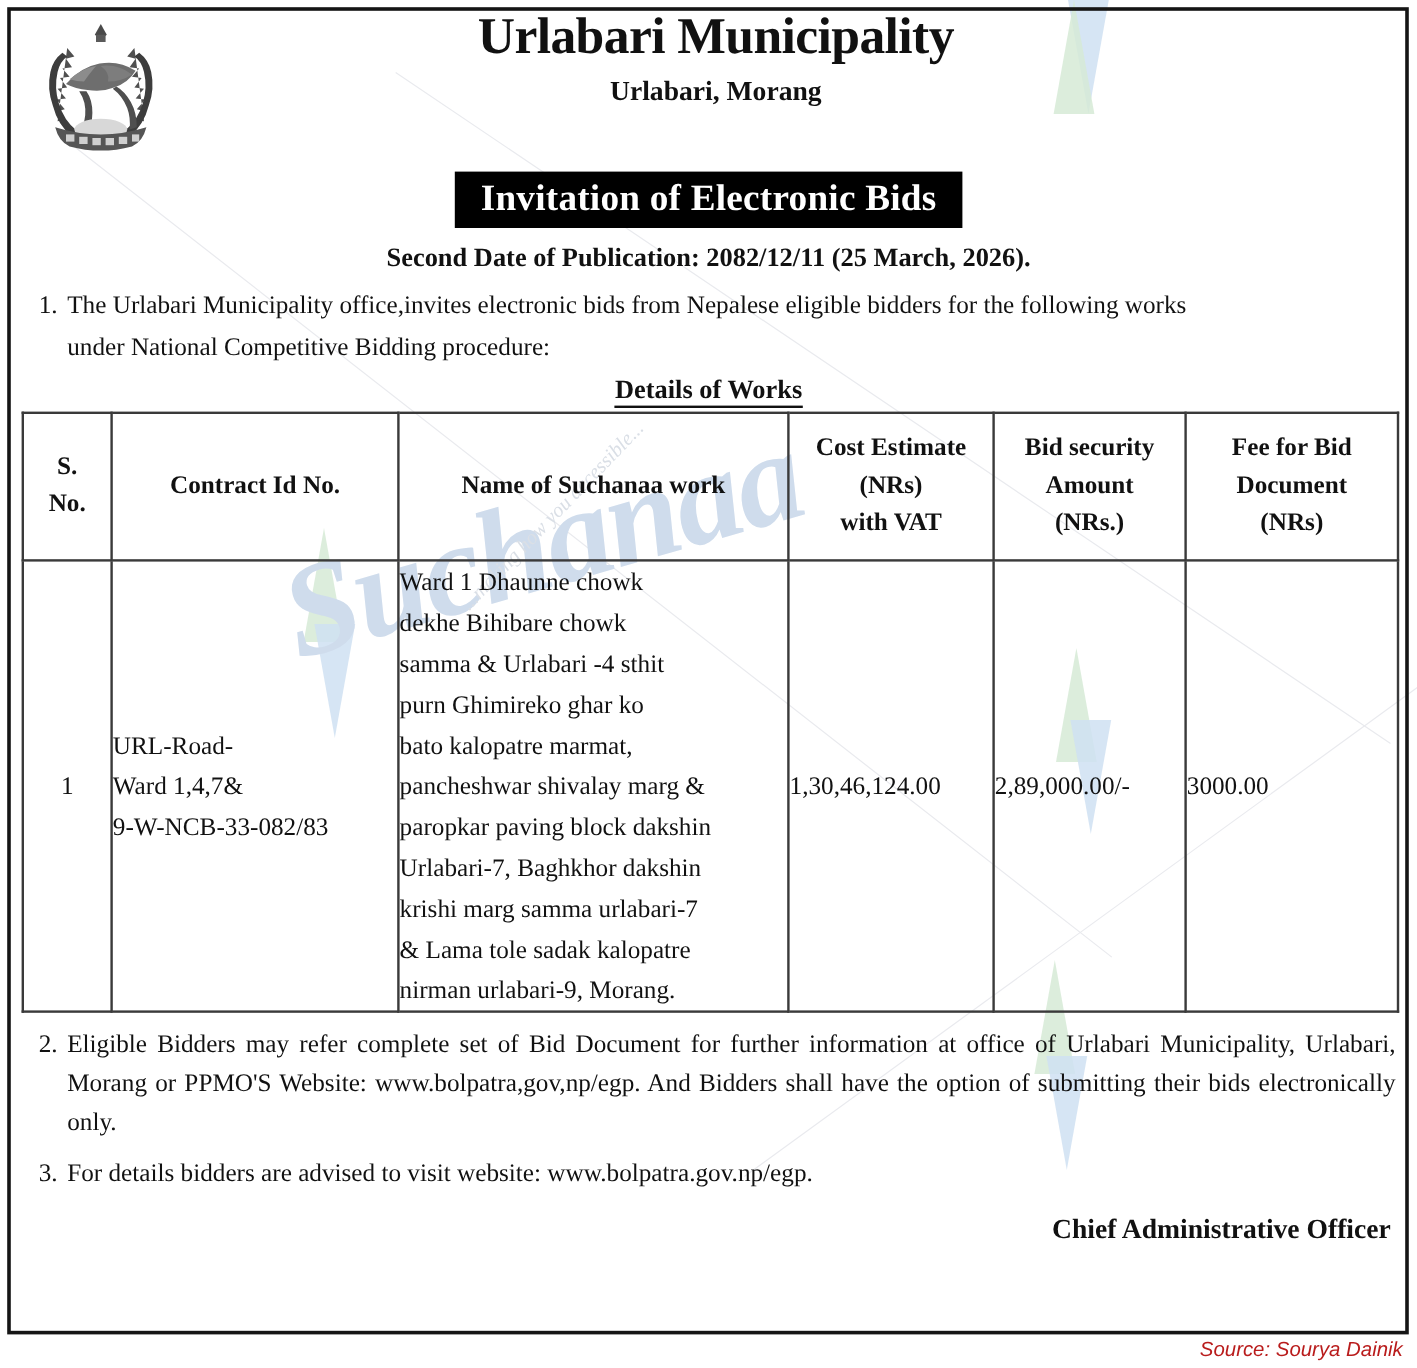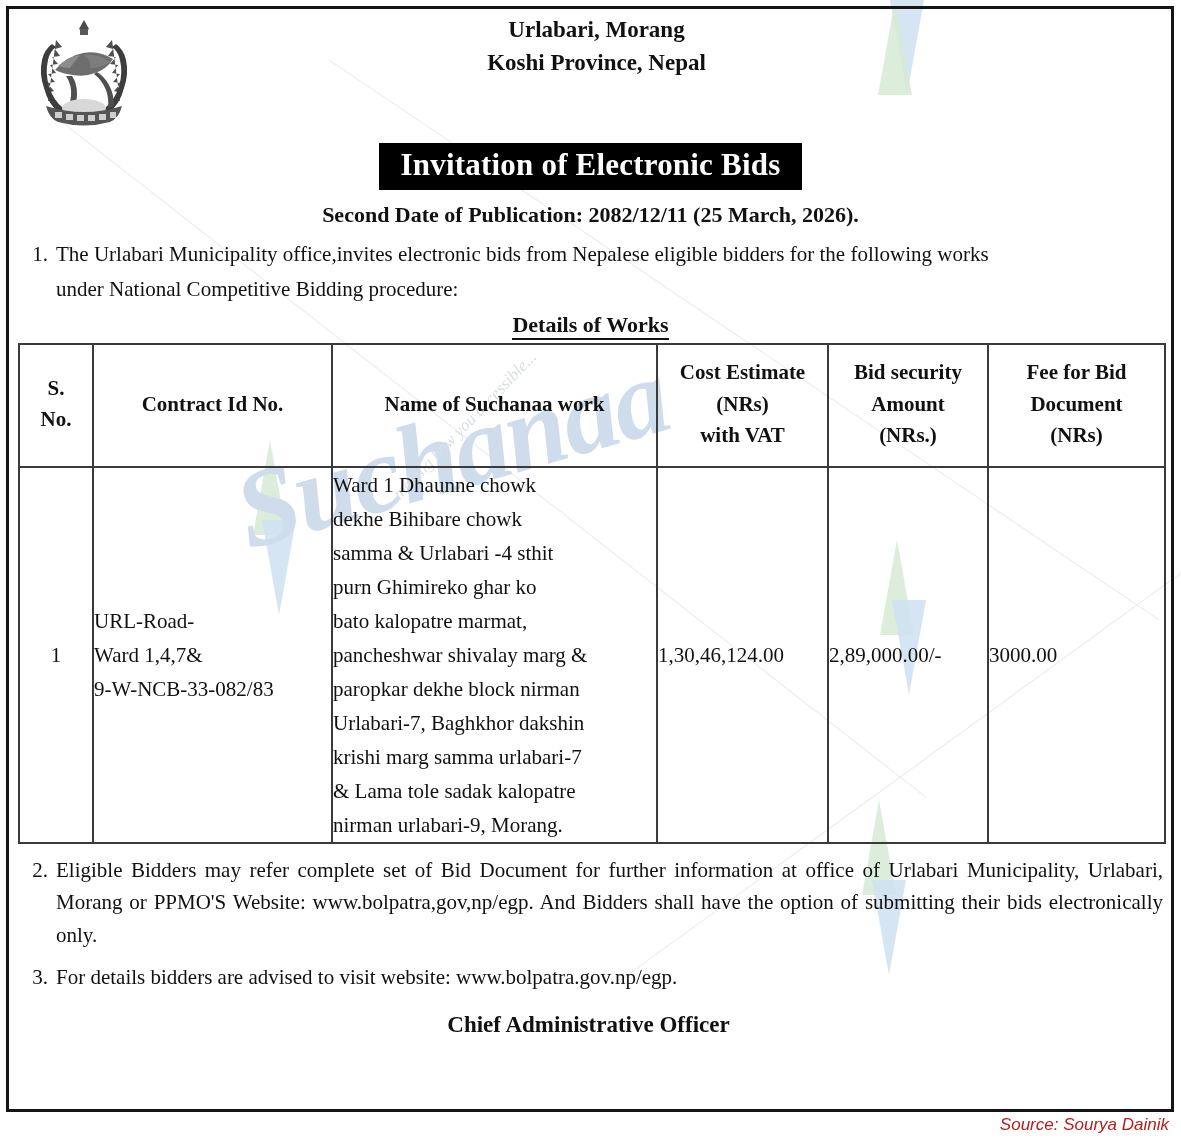--- a/index.html
+++ b/index.html
@@ -222,21 +222,21 @@
   }
   .col-sno   { width: 74px; }
   .col-cid   { width: 239px; }
   .col-name  { width: 325px; }
   .col-cost  { width: 171px; }
   .col-bidsec{ width: 160px; }
   .col-fee   { width: 177px; }
   .name-line { display: block; }
   
   .signoff {
-    text-align: center;
+    text-align: right;
     font-size: 23px;
     font-weight: bold;
     margin-top: 18px;
     padding-right: 4px;
   }
   .source {
     position: absolute;
     right: 12px;
     bottom: 5px;
     font-family: "Liberation Sans", sans-serif;
@@ -295,22 +295,22 @@
             <rect x="33" y="98" width="7" height="6"></rect>
             <rect x="44" y="100" width="7" height="6"></rect>
             <rect x="55" y="101" width="7" height="6"></rect>
             <rect x="66" y="101" width="7" height="6"></rect>
             <rect x="77" y="100" width="7" height="6"></rect>
             <rect x="88" y="98" width="6" height="6"></rect>
           </g>
         </svg>
       </div>
       <div class="head-text">
+        <div class="org-name">Urlabari Municipality</div>
         <div class="org-addr">Urlabari, Morang</div>
-        <div class="org-prov">Koshi  Province, Nepal</div>
       </div>
     </div>
 
     <div class="banner-wrap">
       <span class="banner">Invitation of Electronic Bids</span>
     </div>
 
     <div class="pubdate">Second Date of Publication: 2082/12/11 (25 March, 2026).</div>
 
     <div class="para">
@@ -367,21 +367,21 @@
             <div>Ward 1,4,7&amp;</div>
             <div>9-W-NCB-33-082/83</div>
           </td>
           <td class="c-name">
             <span class="name-line">Ward 1 Dhaunne chowk</span>
             <span class="name-line">dekhe Bihibare chowk</span>
             <span class="name-line">samma &amp; Urlabari -4 sthit</span>
             <span class="name-line">purn Ghimireko ghar ko</span>
             <span class="name-line">bato kalopatre marmat,</span>
             <span class="name-line">pancheshwar shivalay marg &amp;</span>
-            <span class="name-line">paropkar dekhe block nirman</span>
+            <span class="name-line">paropkar paving block dakshin</span>
             <span class="name-line">Urlabari-7, Baghkhor dakshin</span>
             <span class="name-line">krishi marg samma urlabari-7</span>
             <span class="name-line">&amp; Lama tole sadak kalopatre</span>
             <span class="name-line">nirman  urlabari-9, Morang.</span>
           </td>
           <td class="c-cost">1,30,46,124.00</td>
           <td class="c-bid">2,89,000.00/-</td>
           <td class="c-fee">3000.00</td>
         </tr>
       </tbody>

